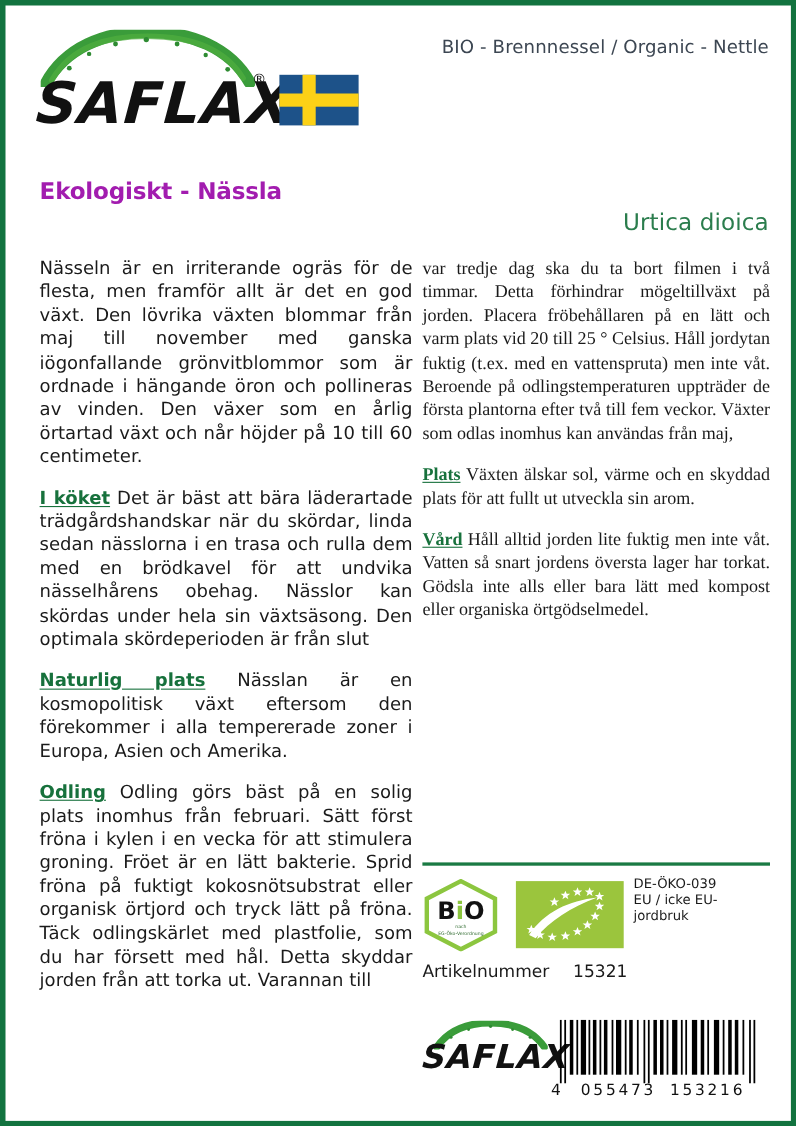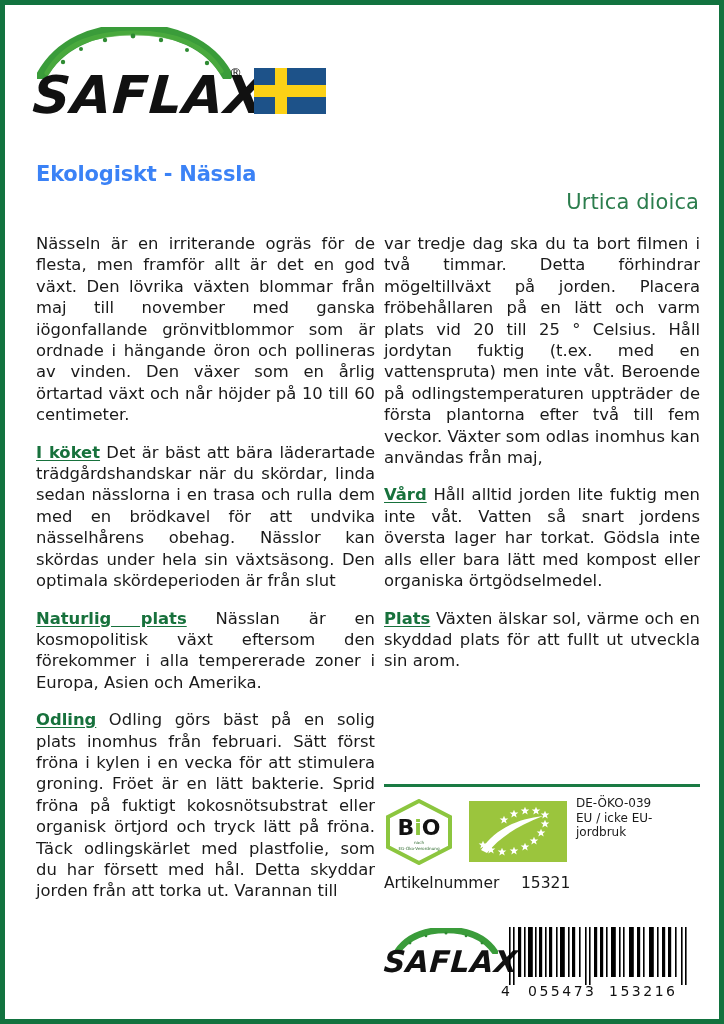--- a/index.html
+++ b/index.html
@@ -90,21 +90,21 @@
     white-space: nowrap;
   }
 
   
   .title-main {
     position: absolute;
     left: 31px;
     top: 157px;
     font-size: 21px;
     font-weight: 700;
-    color: #3b82f6;
+    color: #a21caf;
     letter-spacing: -0.2px;
   }
   .title-latin {
     position: absolute;
     right: 20px;
     top: 185px;
     font-size: 21px;
     color: #2b7d4d;
     letter-spacing: 0.1px;
   }
@@ -114,21 +114,21 @@
     position: absolute;
     top: 212px;
     width: 339px;
     font-size: 16.4px;
     line-height: 1.305;
     color: #1a1a1a;
     text-align: justify;
     text-justify: inter-word;
   }
   .col-left  { left: 31px; }
-  .col-right { left: 379px; width: 316px; }
+  .col-right { left: 379px; width: 316px; font-family: Liberation Serif, serif; }
 
   .para {
     margin: 16px 0 11px 0;
   }
   .para:last-child { margin-bottom: 0; }
 
   .lead {
     color: #17713c;
     font-weight: 700;
     text-decoration: underline;
@@ -254,43 +254,44 @@
       </svg>
       <div class="brand-word">SAFLAX</div>
       <div class="brand-reg">®</div>
     </div>
 
     <div class="flag">
       <div class="cross-v"></div>
       <div class="cross-h"></div>
     </div>
 
+    <div class="header-caption">BIO - Brennnessel / Organic - Nettle</div>
   </div>
 
   <div class="title-main">Ekologiskt - Nässla</div>
   <div class="title-latin">Urtica dioica</div>
 
   <div class="col col-left">
 
     <p class="para">Nässeln är en irriterande ogräs för de flesta, men framför allt är det en god växt. Den lövrika växten blommar från maj till november med ganska iögonfallande grönvitblommor som är ordnade i hängande öron och pollineras av vinden. Den växer som en årlig örtartad växt och når höjder på 10 till 60 centimeter.</p>
 
     <p class="para"><span class="lead">I köket</span><span> Det är bäst att bära läderartade trädgårdshandskar när du skördar, linda sedan nässlorna i en trasa och rulla dem med en brödkavel för att undvika nässelhårens obehag. Nässlor kan skördas under hela sin växtsäsong. Den optimala skördeperioden är från slut</span></p>
 
     <p class="para"><span class="lead">Naturlig plats</span><span> Nässlan är en kosmopolitisk växt eftersom den förekommer i alla tempererade zoner i Europa, Asien och Amerika.</span></p>
 
     <p class="para"><span class="lead">Odling</span><span>  Odling görs bäst på en solig plats inomhus från februari. Sätt först fröna i kylen i en vecka för att stimulera groning. Fröet är en lätt bakterie. Sprid fröna på fuktigt kokosnötsubstrat eller organisk örtjord och tryck lätt på fröna. Täck odlingskärlet med plastfolie, som du har försett med hål. Detta skyddar jorden från att torka ut. Varannan till</span></p>
   </div>
 
   <div class="col col-right">
 
     <p class="para">var tredje dag ska du ta bort filmen i två timmar. Detta förhindrar mögeltillväxt på jorden. Placera fröbehållaren på en lätt och varm plats vid 20 till 25 ° Celsius. Håll jordytan fuktig (t.ex. med en vattenspruta) men inte våt. Beroende på odlingstemperaturen uppträder de första plantorna efter två till fem veckor. Växter som odlas inomhus kan användas från maj,</p>
 
+    <p class="para"><span class="lead">Plats</span><span> Växten älskar sol, värme och en skyddad plats för att fullt ut utveckla sin arom.</span></p>
+
     <p class="para"><span class="lead">Vård</span><span> Håll alltid jorden lite fuktig men inte våt. Vatten så snart jordens översta lager har torkat. Gödsla inte alls eller bara lätt med kompost eller organiska örtgödselmedel.</span></p>
-
-    <p class="para"><span class="lead">Plats</span><span> Växten älskar sol, värme och en skyddad plats för att fullt ut utveckla sin arom.</span></p>
 
   </div>
 
   <div class="cert">
     <div class="cert-rule"></div>
 
     <div class="cert-logos">
 
       <svg class="bio-hex" viewBox="0 0 70 66">
         <polygon points="35,2 66,18 66,48 35,64 4,48 4,18" fill="#ffffff" stroke="#8cc63f" stroke-width="4"></polygon>

